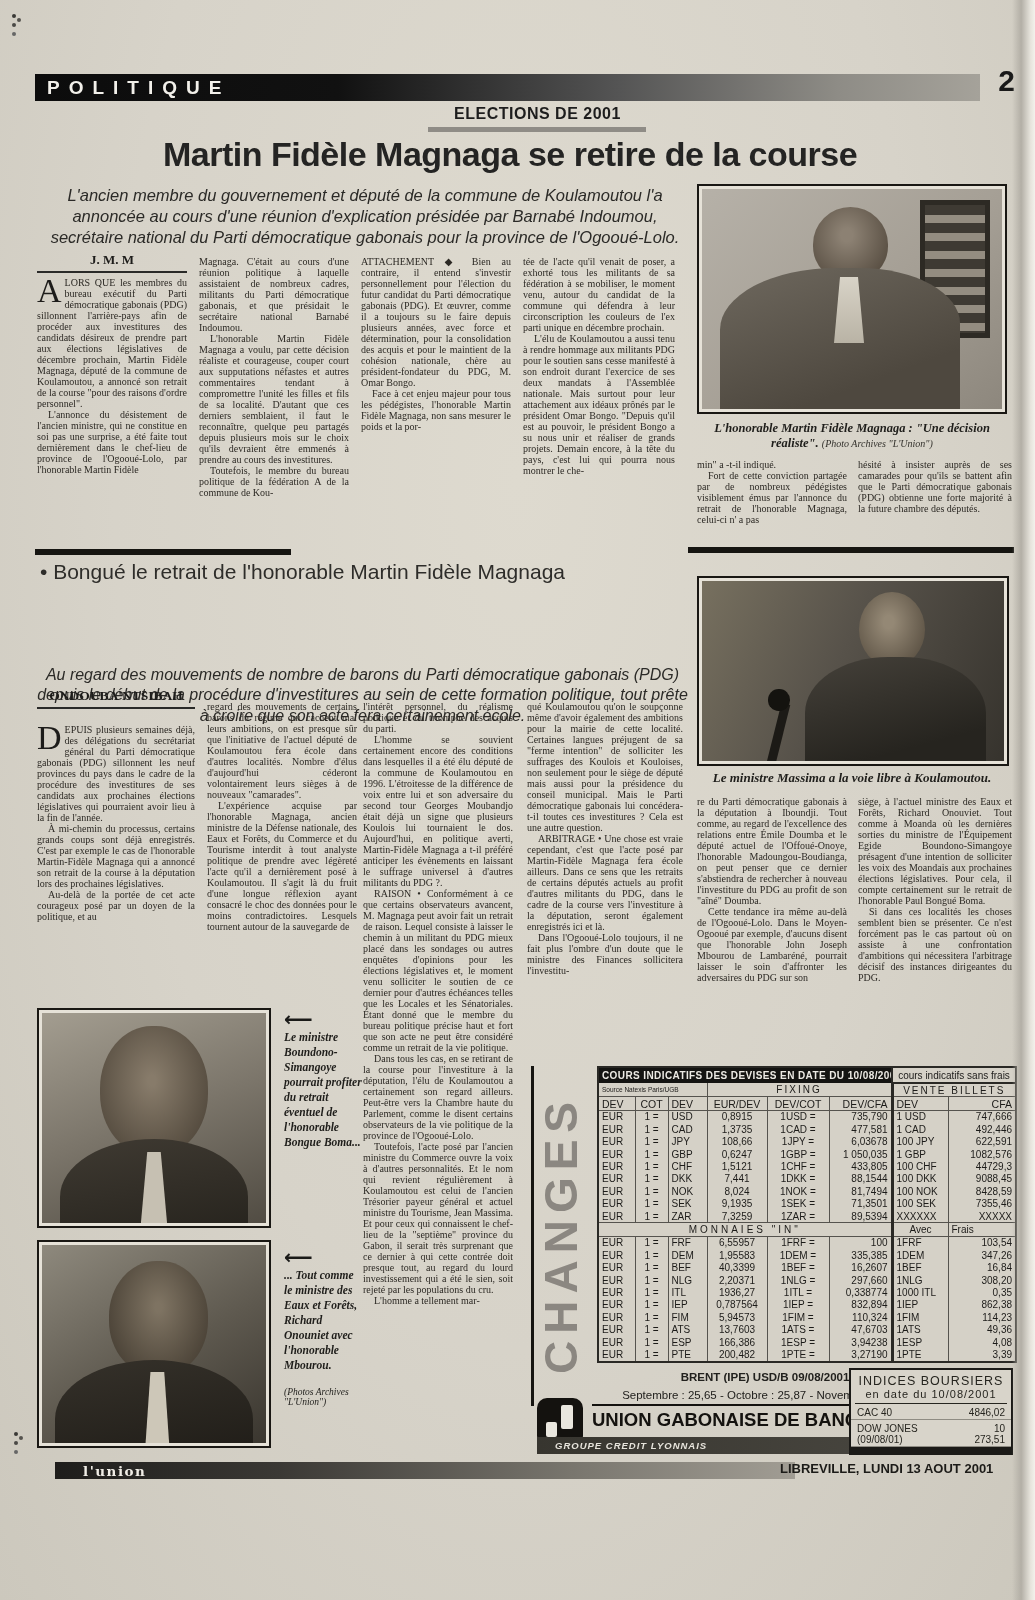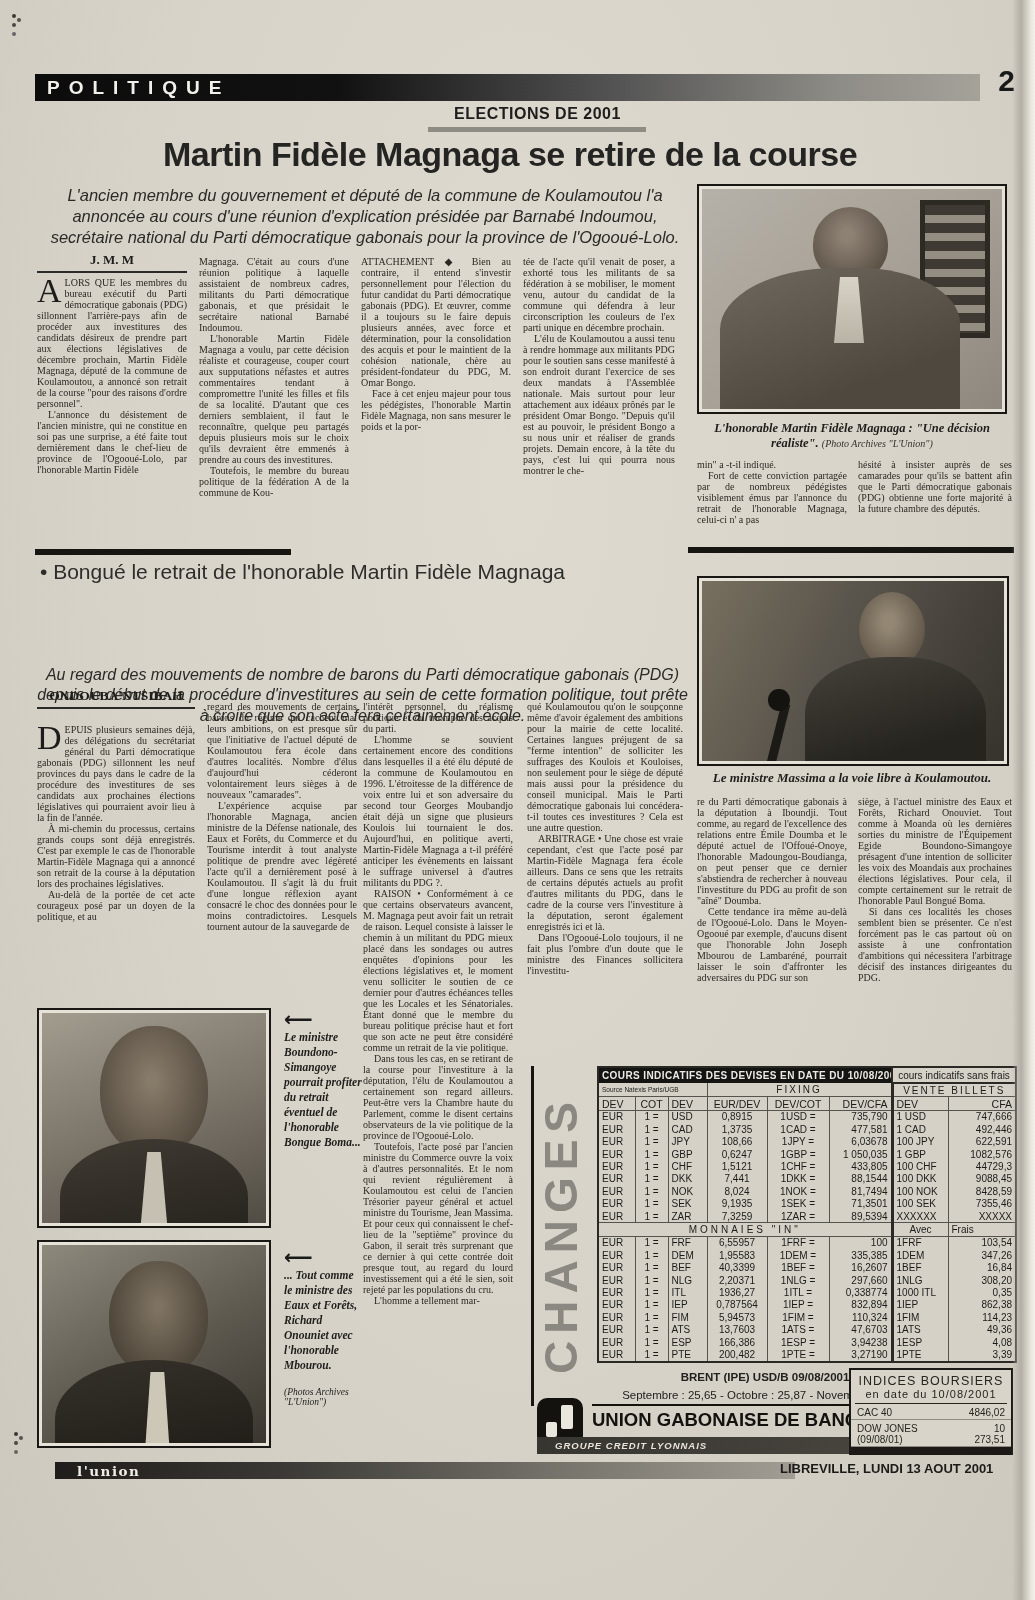--- a/index.html
+++ b/index.html
@@ -60,21 +60,21 @@
   .ugb-name{font:bold 18.5px "Liberation Sans",sans-serif;color:#14120f;letter-spacing:0px;border-top:2px solid #14120f;padding-top:3px;}
   .ugb-bar{background:linear-gradient(90deg,#37352f,#4a4841);color:#e7e4dc;font:bold italic 9.5px "Liberation Sans",sans-serif;
     padding:3px 0 3px 18px;letter-spacing:1px;}
   .idx{border:2px solid #1b1a17;border-bottom:9px solid #1b1a17;background:#d8d4ca;font-family:"Liberation Sans",sans-serif;color:#26251f;}
   .idx .idx-title{font-size:12.5px;letter-spacing:1px;text-align:center;padding-top:4px;}
   .idx .idx-sub{font-size:11px;letter-spacing:1px;text-align:center;border-bottom:1.5px solid #26251f;padding-bottom:3px;margin:0 4px;}
   .idx table{width:100%;border-collapse:collapse;font-size:10px;}
   .idx td{padding:3px 6px 1px 6px;border-bottom:1px solid #8f8c83;}
   .idx td:last-child{text-align:right;}
   .footbar{background:linear-gradient(90deg,#1e1d1b 0%,#3a3834 30%,#79766e 70%,#a19d94 100%);display:flex;align-items:center;}
-  .footbar span{color:#f0ede6;font:bold 13.5px "DejaVu Serif",serif;letter-spacing:1.5px;padding-left:22px;}
+  .footbar span{color:#f0ede6;font:bold 13.5px "DejaVu Serif",serif;letter-spacing:1.5px;padding-left:28px;}
   .footdate{font:bold 13px "Liberation Sans",sans-serif;color:#1c1b18;text-align:left;}
   .dots{width:4px;height:4px;border-radius:50%;background:#3a3936;
     box-shadow:0 9px 0 #4a4945, 5px 4px 0 #55534e, 0 18px 0 #666;}
   .edge{background:linear-gradient(90deg,rgba(160,156,147,0) 0%,#b3afa6 40%,#e6e3db 80%,#f4f2ec 100%);}
 </style>
 </head>
 <body>
 
 <div class="page">
 

